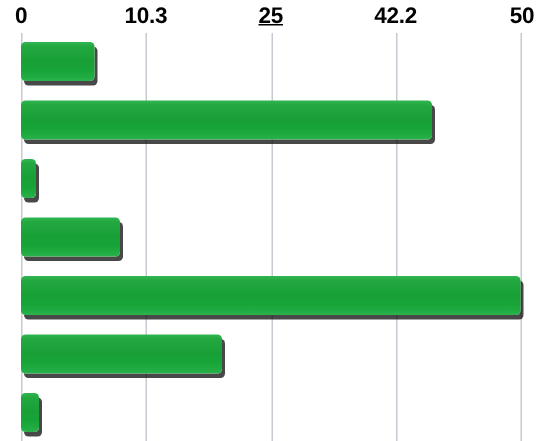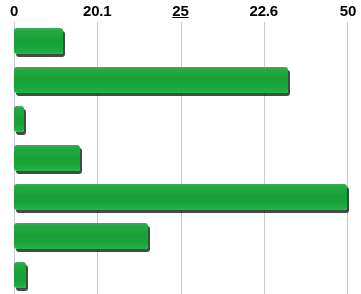--- a/index.html
+++ b/index.html
@@ -92,23 +92,23 @@
     box-sizing: border-box;
   }
 </style>
 </head>
 <body>
 
 <div id="chart-root">
 
   <div id="axis-top">
     <span class="axis-tick-label" style="left: 14px;">0</span>
-    <span class="axis-tick-label" style="left: 97.25px;">20.1</span>
+    <span class="axis-tick-label" style="left: 97.25px;">10.3</span>
     <span class="axis-tick-label" style="left: 180.5px; text-decoration: underline;">25</span>
-    <span class="axis-tick-label" style="left: 263.75px;">22.6</span>
+    <span class="axis-tick-label" style="left: 263.75px;">42.2</span>
     <span class="axis-tick-label" style="left: 348px;">50</span>
   </div>
 
   <div id="plot-area">
     <div id="gridlines-layer">
         <div class="gridline origin" style="left: 14px;"></div>
         <div class="gridline" style="left: 97px;"></div>
         <div class="gridline" style="left: 181px;"></div>
         <div class="gridline" style="left: 264px;"></div>
         <div class="gridline" style="left: 347px;"></div>

